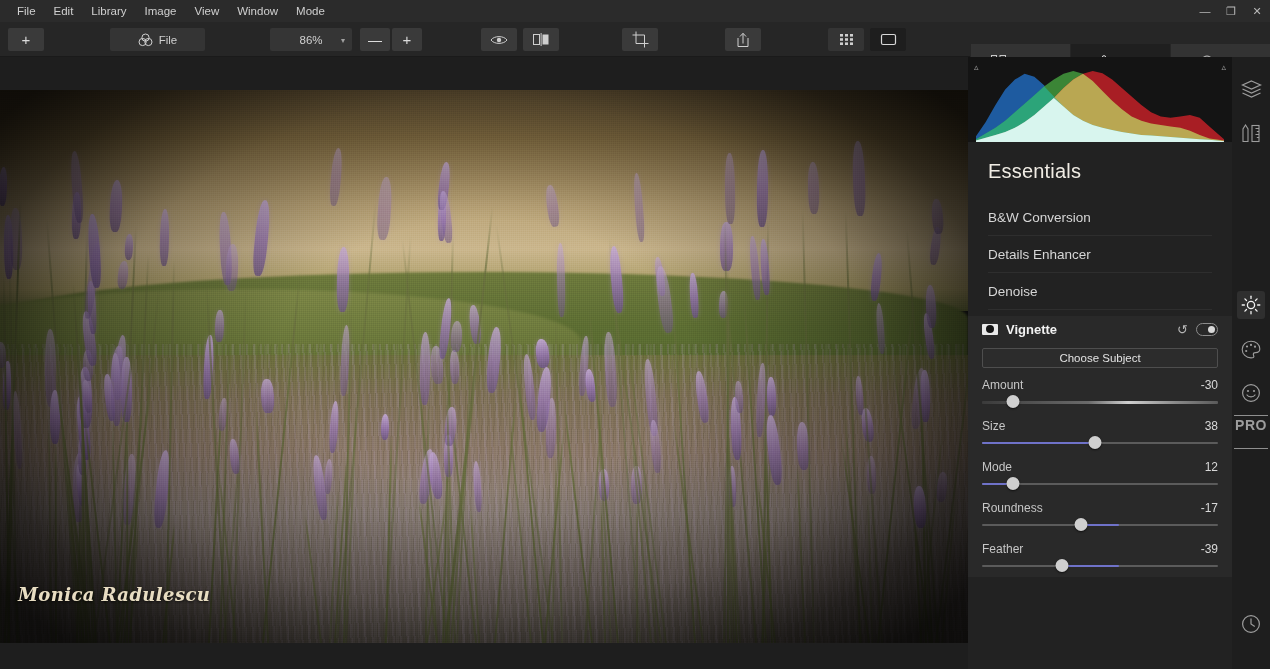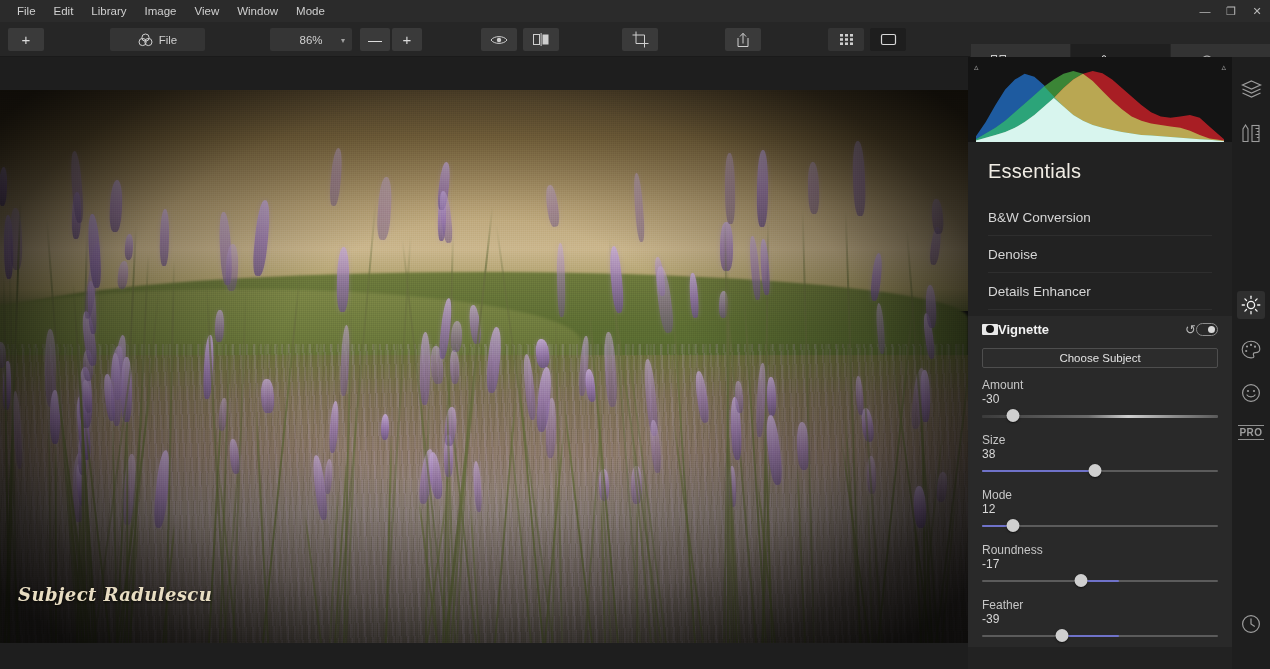--- a/index.html
+++ b/index.html
@@ -144,21 +144,21 @@
   .adj-list { margin-top: 16px; }
   .adj-item {
     height: 37px; margin: 0 20px; display: flex; align-items: center;
     color: #d6d6d6; font-size: 13.5px; border-bottom: 1px solid #2e2e2e; cursor: default;
   }
 
   .vig {
     margin-top: 6px; background: #292929; padding: 0 0 4px 0;
   }
   .vig-head {
-    height: 26px; display: flex; align-items: center; padding: 0 14px 0 14px; 
+    height: 26px; display: flex; align-items: center; padding: 0 14px 0 14px; gap: 8px;
   }
   .vig-icon {
     width: 16px; height: 11px; background: #e9e9e9; border-radius: 1px;
     display: flex; align-items: center; justify-content: center;
   }
   .vig-icon i { display: block; width: 8px; height: 8px; border-radius: 50%; background: #141414; }
   .vig-name { color: #f2f2f2; font-size: 13px; font-weight: 700; flex: 1; }
   .vig-reset { color: #b4b4b4; font-size: 13px; cursor: default; }
   .vig-toggle {
     width: 22px; height: 13px; border-radius: 7px; border: 1px solid #8c8c8c;
@@ -169,21 +169,21 @@
     border-radius: 50%; background: #d9d9d9;
   }
   .wbtn {
     margin: 6px 14px 0 14px; height: 20px; border: 1px solid #4e4e4e; border-radius: 2px;
     color: #e2e2e2; font-size: 11.5px; display: flex; align-items: center; justify-content: center;
     background: #2c2c2c; cursor: default;
   }
   .wbtn.solid { background: #333333; border-color: #3d3d3d; margin-top: 14px; }
 
   .slider { margin: 10px 14px 0 14px; }
-  .srow { display: flex; justify-content: space-between; align-items: flex-start; flex-direction: column; }
+  .srow { display: flex; justify-content: space-between; align-items: center; }
   .slabel { color: #c6c6c6; font-size: 12px; }
   .sval { color: #d8d8d8; font-size: 12px; }
   .strack {
     position: relative; height: 14px; margin-top: 3px;
   }
   .sbase {
     position: absolute; top: 6px; left: 0; width: 100%; height: 2px;
     background: #5b5b5b; border-radius: 1px;
   }
   .sbase.grad {
@@ -207,22 +207,22 @@
   .rail-icon {
     width: 38px; height: 44px; display: flex; align-items: center; justify-content: center;
     color: #9d9d9d; cursor: default;
   }
   .rail-icon.active { color: #f2f2f2; }
   .rail-icon.active .sq {
     background: #2f2f2f; border-radius: 3px; width: 28px; height: 28px;
     display: flex; align-items: center; justify-content: center;
   }
   .rail-pro {
-    width: 38px; height: 34px; display: flex; align-items: center; justify-content: center;
-    color: #9d9d9d; font-size: 10px; font-weight: 700; letter-spacing: .5px;
+    width: 38px; height: 34px; display: flex; justify-content: center;
+    color: #9d9d9d; font-size: 14px; font-weight: 700; letter-spacing: .5px;
   }
   .rail-pro span { border-top: 1px solid #8f8f8f; border-bottom: 1px solid #8f8f8f; padding: 1px 1px; }
 </style>
 </head>
 <body>
 
 <div class="app">
 
   <div class="titlebar">
     <div class="menu" id="menu-bar">
@@ -577,21 +577,21 @@
           <div class="bud" style="left:calc(97.25% - 4.8px);bottom:141px;width:9.5px;height:30px;transform:rotate(5.2deg);opacity:0.60"></div>
           <div class="stem" style="left:57.91%;height:332px;transform:rotate(-1.1deg);opacity:0.63"></div>
           <div class="bud" style="left:calc(57.91% - 4.0px);bottom:326px;width:8.0px;height:74px;transform:rotate(-1.1deg);opacity:0.63"></div>
           <div class="stem" style="left:50.99%;height:256px;transform:rotate(4.8deg);opacity:0.86"></div>
           <div class="bud" style="left:calc(50.99% - 5.9px);bottom:250px;width:11.8px;height:66px;transform:rotate(4.8deg);opacity:0.86"></div>
           <div class="stem" style="left:9.80%;height:361px;transform:rotate(-3.6deg);opacity:0.99"></div>
           <div class="bud" style="left:calc(9.80% - 5.4px);bottom:355px;width:10.8px;height:74px;transform:rotate(-3.6deg);opacity:0.99"></div>
         </div>
       <div class="grain"></div>
       <div class="vignette-fx"></div>
-      <div class="watermark">Subject Radulescu</div>
+      <div class="watermark">Monica Radulescu</div>
     </div>
   </div>
 
   <div class="rpanel">
 
     <div class="hist-wrap">
       <span class="hist-tri l">▵</span>
       <span class="hist-tri r">▵</span>
       <svg class="hist-svg" id="hist-svg" viewBox="0 0 248 74" preserveAspectRatio="none">
           <path d="M 0 74 L 0.00 68.32 L 9.73 54.12 L 19.45 37.08 L 29.18 21.46 L 38.90 11.52 L 48.63 5.84 L 58.35 8.68 L 68.08 17.20 L 77.80 28.56 L 87.53 38.50 L 97.25 47.02 L 106.98 52.70 L 116.71 56.96 L 126.43 59.80 L 136.16 61.93 L 145.88 64.06 L 155.61 65.48 L 165.33 66.90 L 175.06 67.61 L 184.78 68.32 L 194.51 69.03 L 204.24 69.74 L 213.96 70.45 L 223.69 71.16 L 233.41 71.87 L 248.00 73.29 L 248 74 Z" fill="#1f62ad" fill-opacity="0.92"></path>
@@ -603,24 +603,24 @@
         </svg>
     </div>
 
     <div class="panel-title">Essentials</div>
 
     <div class="adj-list" id="adj-list">
         <div class="adj-item">
           <span>B&amp;W Conversion</span>
         </div>
         <div class="adj-item">
-          <span>Denoise</span>
+          <span>Details Enhancer</span>
         </div>
         <div class="adj-item">
-          <span>Details Enhancer</span>
+          <span>Denoise</span>
         </div>
       </div>
 
     <div class="vig">
       <div class="vig-head">
         <span class="vig-icon">
             <i></i>
           </span>
         <span class="vig-name">Vignette</span>
         <span class="vig-reset">↺</span>

